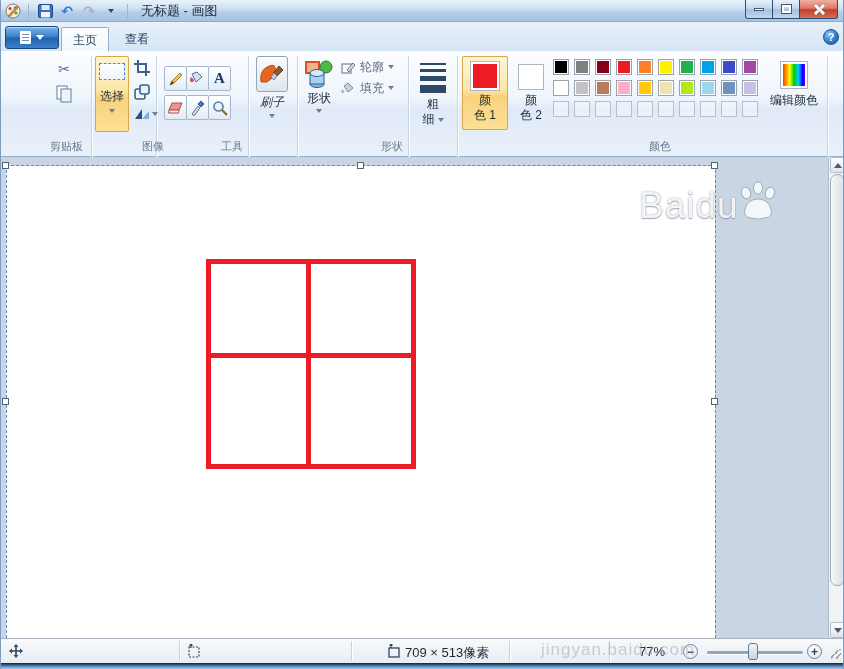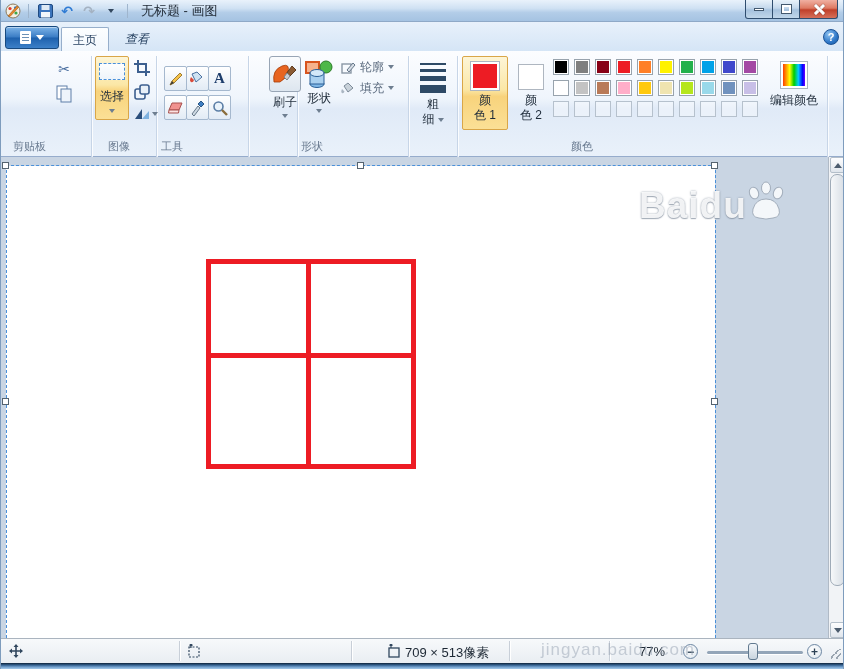--- a/index.html
+++ b/index.html
@@ -36,31 +36,31 @@
   .tabrow { position:absolute; left:0; top:22px; width:844px; height:29px;
     background:linear-gradient(180deg,#e8f1fb 0%,#d5e5f6 100%); }
   .menu-button { position:absolute; left:4px; top:4px; width:54px; height:23px; border-radius:3px;
     border:1px solid #17497f; background:linear-gradient(180deg,#7db4e8 0%,#3a7cc4 48%,#1e61ad 52%,#3c80c8 100%);
     display:flex; align-items:center; justify-content:center; gap:5px; box-shadow:inset 0 1px 0 rgba(255,255,255,.45); }
   .menu-doc { width:11px; height:13px; background:#fff; border-radius:1px; position:relative; }
   .menu-doc:before { content:""; position:absolute; left:2px; top:3px; width:7px; height:1px; background:#6b90b5; box-shadow:0 3px 0 #6b90b5, 0 6px 0 #6b90b5; }
   .menu-caret { width:0; height:0; border-left:4px solid transparent; border-right:4px solid transparent; border-top:5px solid #fff; }
   .tab { position:absolute; top:5px; height:24px; width:48px; text-align:center; line-height:24px; color:#1f3a5a; }
   .tab.active { background:linear-gradient(180deg,#fdfeff,#f1f7fd); border:1px solid #96aecb; border-bottom:none; border-radius:2px 2px 0 0; }
-  .tab-home { left:60px; } .tab-view { left:112px;font-style:italic; }
+  .tab-home { left:60px; } .tab-view { left:112px; }
   .help-button { position:absolute; right:6px; top:7px; width:16px; height:16px; border-radius:50%;
     background:radial-gradient(circle at 35% 30%,#8fc3f0,#2e77c8 60%,#195a9e); color:#fff; font-weight:bold; font-size:11px;
     display:flex; align-items:center; justify-content:center; border:1px solid #1b5295; }
 
   
   .ribbon { position:absolute; left:0; top:51px; width:844px; height:106px;
     background:linear-gradient(180deg,#fcfdff 0%,#eff5fc 45%,#e0eaf7 55%,#e9f1fa 100%);
     border-bottom:1px solid #96accc; }
   .group-sep { position:absolute; top:5px; width:1px; height:145px; background:#c7d5e7; box-shadow:1px 0 0 rgba(255,255,255,.8); }
-  .group-label { position:absolute; top:88px; height:14px; font-size:11px; color:#697a90; text-align:left; }
+  .group-label { position:absolute; top:88px; height:14px; font-size:11px; color:#697a90; text-align:right; }
 
   .big-btn { position:absolute; display:flex; flex-direction:column; align-items:center; border:1px solid transparent; border-radius:2px; }
   .big-btn .lbl { margin-top:2px; line-height:13px; }
   .hl { background:linear-gradient(180deg,#fdf5d7 0%,#fbe7a6 45%,#f8d37c 55%,#fbe096 100%); border:1px solid #d9a648; }
 
   .small-btn { position:absolute; width:23px; height:25px; border:1px solid #a5b8ce; border-radius:2px;
     background:linear-gradient(180deg,#ffffff,#e2ebf5); display:flex; align-items:center; justify-content:center; }
   .mini-icon-btn { position:absolute; display:flex; align-items:center; justify-content:center; }
 
   .select-dash-rect { width:26px; height:17px; border:1px dashed #4a90d9; background:linear-gradient(180deg,#fefefe,#eef4fa); }
@@ -98,21 +98,21 @@
   .vscroll { position:absolute; left:827px; top:0; width:17px; height:481px; background:#f1f3f6; border-left:1px solid #b0bac6; }
   .vs-btn { position:absolute; left:1px; width:15px; height:16px; background:linear-gradient(180deg,#fdfdfe,#dfe5ec); border:1px solid #b4bfca; border-radius:2px; display:flex; align-items:center; justify-content:center; }
   .tri-up { width:0; height:0; border-left:4px solid transparent; border-right:4px solid transparent; border-bottom:5px solid #4c5c6e; }
   .tri-down { width:0; height:0; border-left:4px solid transparent; border-right:4px solid transparent; border-top:5px solid #4c5c6e; }
   .vs-thumb { position:absolute; left:1px; top:17px; width:15px; height:412px; border:1px solid #9fabb8; border-radius:7px;
     background:linear-gradient(90deg,#f6f8fa,#d8dee5); }
 
   
   .wm-logo { position:absolute; left:638px; top:24px; display:flex; align-items:flex-end; z-index:5; pointer-events:none;
     color:rgba(255,255,255,.88); text-shadow:0 0 2px rgba(130,142,158,.85), 0 1px 1px rgba(120,132,148,.6); }
-  .wm-brand { font-size:37px; font-weight:bold; letter-spacing:1px; }
+  .wm-brand { font-size:37px; font-weight:normal; letter-spacing:1px; }
   .wm-cn { font-size:31px; font-weight:bold; margin-left:4px; }
   .wm-url { position:absolute; left:540px; top:483px; z-index:6; font-size:17px; letter-spacing:1px;
     color:rgba(158,170,184,.55); pointer-events:none; }
 
   
   .statusbar { position:absolute; left:0; top:638px; width:844px; height:25px;
     background:linear-gradient(180deg,#f7f9fb,#e9edf2); border-top:1px solid #aab4bf; }
   .sb-sep { position:absolute; top:2px; width:1px; height:20px; background:#c8cfd8; box-shadow:1px 0 0 #fff; }
   .sb-icon { position:absolute; top:5px; }
   .sb-text { position:absolute; top:5px; font-size:13px; color:#1c2733; }
@@ -204,21 +204,21 @@
       <span style="color:#44699c; font-size:14px;">✂</span>
     </div>
     <div class="mini-icon-btn" style="left:52px; top:32px; width:22px; height:22px;">
       <svg width="18" height="18" viewBox="0 0 18 18">
         <rect x="2" y="1" width="10" height="13" fill="#fff" stroke="#5e7fa8"></rect>
         <rect x="6" y="4" width="10" height="13" fill="#eef4fb" stroke="#5e7fa8"></rect>
       </svg>
     </div>
     <div class="group-label" style="left:12px; width:70px;">剪贴板</div>
 
-    <div class="big-btn hl" style="left:94px; top:5px; width:34px; height:64px;">
+    <div class="big-btn hl" style="left:94px; top:5px; width:34px; height:76px;">
       <span class="select-dash-rect" style="margin-top:6px"></span>
       <span class="lbl" style="margin-top:10px">选择</span>
       <span class="caret-gray" style="margin-top:6px"></span>
     </div>
     <div class="mini-icon-btn" style="left:130px; top:7px; width:22px; height:20px;">
       <svg width="16" height="16" viewBox="0 0 16 16">
         <path d="M4 0 v12 h12 M0 4 h12 v12" stroke="#3c5f8f" stroke-width="2" fill="none"></path>
       </svg>
     </div>
     <div class="mini-icon-btn" style="left:130px; top:31px; width:22px; height:20px;">
@@ -264,21 +264,21 @@
       </svg>
     </div>
     <div class="small-btn" style="left:207px; top:44px;">
       <svg width="16" height="16" viewBox="0 0 16 16">
         <circle cx="6.5" cy="6.5" r="4.5" fill="#eaf3fb" stroke="#5a7da5" stroke-width="1.6"></circle>
         <line x1="10" y1="10" x2="15" y2="15" stroke="#8a6d3b" stroke-width="2.4"></line>
       </svg>
     </div>
     <div class="group-label" style="left:160px; width:82px;">工具</div>
 
-    <div class="big-btn" style="left:262px; top:4px; width:44px; height:78px;">
+    <div class="big-btn" style="left:249px; top:4px; width:44px; height:78px;font-style:italic;">
       <span class="icon-frame">
         <svg width="26" height="28" viewBox="0 0 26 28">
           <path d="M2 22 Q0 10 10 6 Q18 3 16 12 Q15 18 8 22 Z" fill="#e8641f" stroke="#a33c08" stroke-width="0.8"></path>
           <path d="M14 14 L20 6 L24 10 L17 17 Z" fill="#8a5a32" stroke="#5d3a1c"></path>
           <path d="M12 17 L15 13 L18 16 L15 20 Z" fill="#c9ccd2" stroke="#7d838c"></path>
         </svg>
       </span>
       <span class="lbl" style="margin-top:4px">刷子</span>
       <span class="caret-gray" style="margin-top:5px"></span>
     </div>

